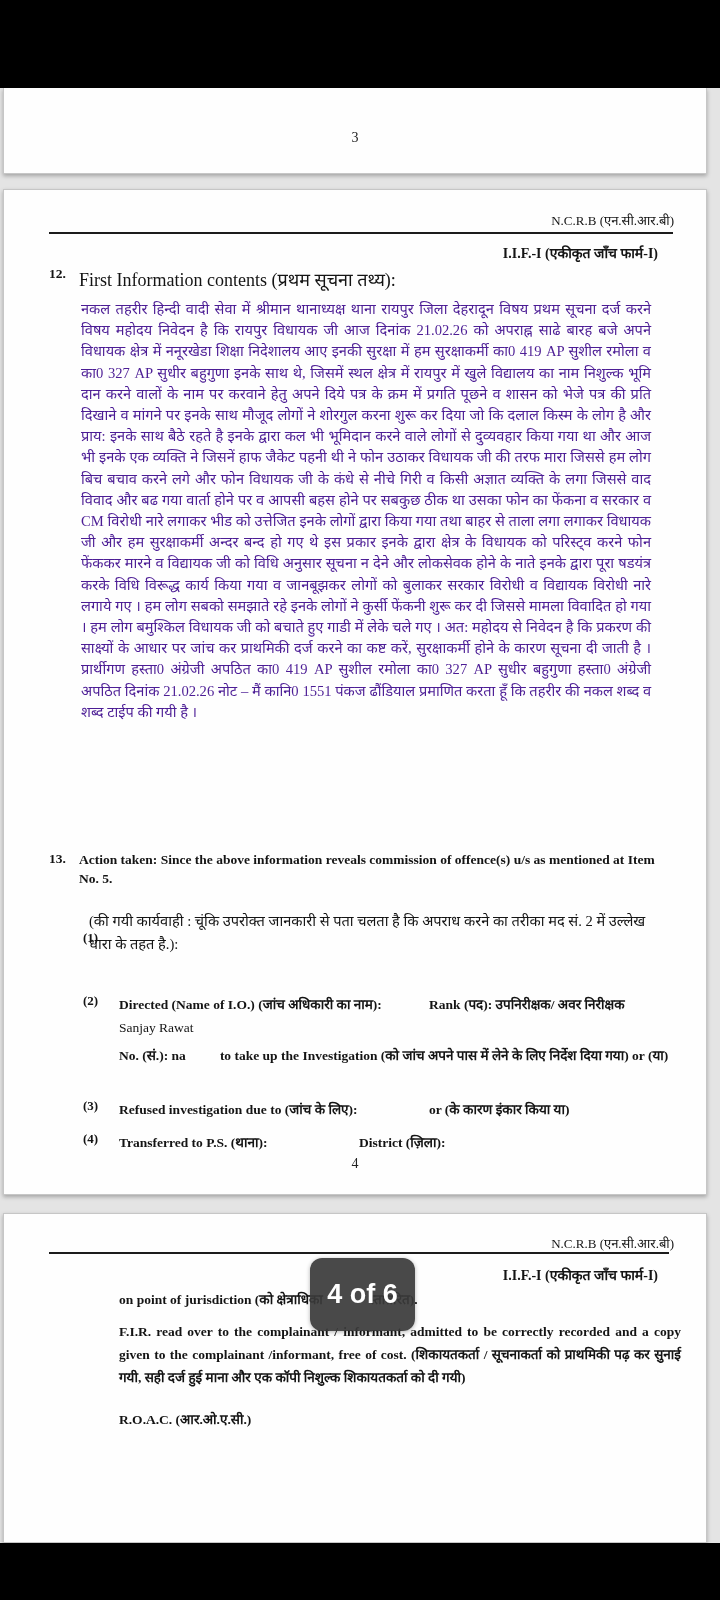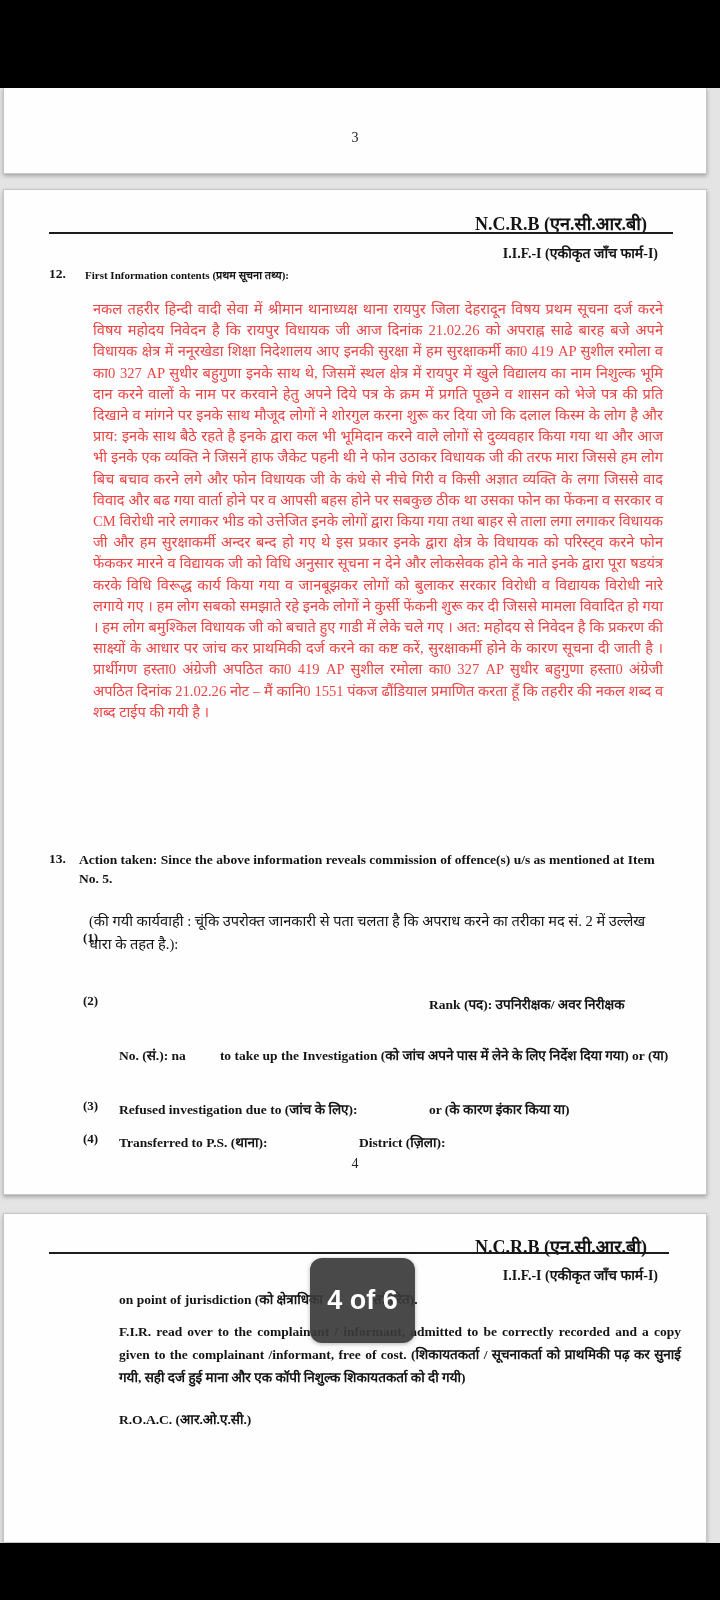--- a/index.html
+++ b/index.html
@@ -7,42 +7,42 @@
           background:#e4e4e4;font-family:"Liberation Serif","DejaVu Serif",serif;color:#141414;}
   .letterbox{position:absolute;left:0;width:720px;background:#000;}
   .letterbox.top{top:0;height:88px;}
   .letterbox.bottom{top:1543px;height:57px;}
   .page{position:absolute;left:3px;width:704px;background:#fefefe;
         border:1px solid #c6c6c6;box-shadow:0 2px 4px rgba(0,0,0,.28);box-sizing:border-box;}
   .page-3{top:88px;height:86px;border-top:none;}
   .page-4{top:189px;height:1006px;}
   .page-5{top:1213px;height:330px;}
   .pagenum{position:absolute;left:0;width:100%;text-align:center;font-size:14px;color:#222;}
-  .hdr-org{position:absolute;right:59px;font-size:18px;font-weight:bold;white-space:nowrap;}
+  .hdr-org{position:absolute;right:32px;font-size:13px;font-weight:normal;white-space:nowrap;}
   .hdr-rule{position:absolute;height:2px;background:#1c1c1c;}
   .hdr-form{position:absolute;right:48px;font-size:14px;font-weight:bold;white-space:nowrap;}
   .item-no{position:absolute;left:45px;font-size:13.5px;font-weight:bold;}
-  .sect-title{position:absolute;left:81px;font-size:11px;font-weight:bold;}
-  .fir-para{position:absolute;left:89px;width:570px;font-size:14.6px;line-height:21.2px;
-            text-align:justify;color:#ef4444;}
+  .sect-title{position:absolute;left:75px;font-size:18px;font-weight:normal;}
+  .fir-para{position:absolute;left:77px;width:570px;font-size:14.6px;line-height:21.2px;
+            text-align:justify;color:#4c1d95;}
   .blk13{position:absolute;left:75px;width:588px;}
   .blk13 .en{font-size:13.5px;font-weight:bold;line-height:18.5px;}
   .blk13 .hi{font-size:14.6px;font-weight:normal;line-height:23px;margin-top:22px;padding-left:10px;}
   .subno{position:absolute;left:79px;font-size:13px;font-weight:bold;}
   .subtxt{position:absolute;left:115px;font-size:13.5px;font-weight:bold;line-height:23px;}
   .sub1{width:550px;}
   .twocol-left{width:300px;}
   .plain{font-weight:normal;}
   .rightcol{position:absolute;font-size:13.5px;font-weight:bold;line-height:23px;}
   .noline{width:552px;}
   .noline .lbl{margin-right:34px;}
   .juris{white-space:nowrap;}
   .juris .gapspan{display:inline-block;width:46px;}
   .fir-read{width:562px;text-align:justify;}
-  .toast{position:absolute;left:310px;top:1258px;width:105px;height:85px;
+  .toast{position:absolute;left:310px;top:1258px;width:105px;height:73px;
          background:rgba(58,58,58,.92);border-radius:12px;display:flex;align-items:center;
          justify-content:center;font-family:"Liberation Sans","DejaVu Sans",sans-serif;
          font-size:27px;font-weight:bold;color:#fff;box-shadow:0 1px 4px rgba(0,0,0,.3);}
 </style>
 </head>
 <body>
 
 <div class="screen">
 
   <div class="letterbox top"></div>
@@ -63,20 +63,24 @@
 
     <div class="item-no" style="top:661px;">13.</div>
     <div class="blk13" style="top:661px;">
       <div class="en">Action taken: Since the above information reveals commission of offence(s) u/s as mentioned at Item No. 5.</div>
       <div class="hi">(की गयी कार्यवाही : चूंकि उपरोक्त जानकारी से पता चलता है कि अपराध करने का तरीका मद सं. 2 में उल्लेख धारा के तहत है.):</div>
     </div>
 
     <div class="subno" style="top:740px;">(1)</div>
 
     <div class="subno" style="top:803px;">(2)</div>
+    <div class="subtxt twocol-left" style="top:803px;">
+      <span>Directed (Name of I.O.) (जांच अधिकारी का नाम):</span><br>
+      <span class="plain">Sanjay Rawat</span>
+    </div>
     <div class="rightcol" style="top:803px;left:425px;width:215px;">Rank (पद): उपनिरीक्षक/ अवर निरीक्षक</div>
 
     <div class="subtxt noline" style="top:854px;">
       <span class="lbl">No. (सं.): na</span><span>to take up the Investigation (को जांच अपने पास में लेने के लिए निर्देश दिया गया) or (या)</span>
     </div>
 
     <div class="subno" style="top:908px;">(3)</div>
     <div class="subtxt" style="top:908px;">Refused investigation due to (जांच के लिए):</div>
     <div class="rightcol" style="top:908px;left:425px;">or (के कारण इंकार किया या)</div>
 

